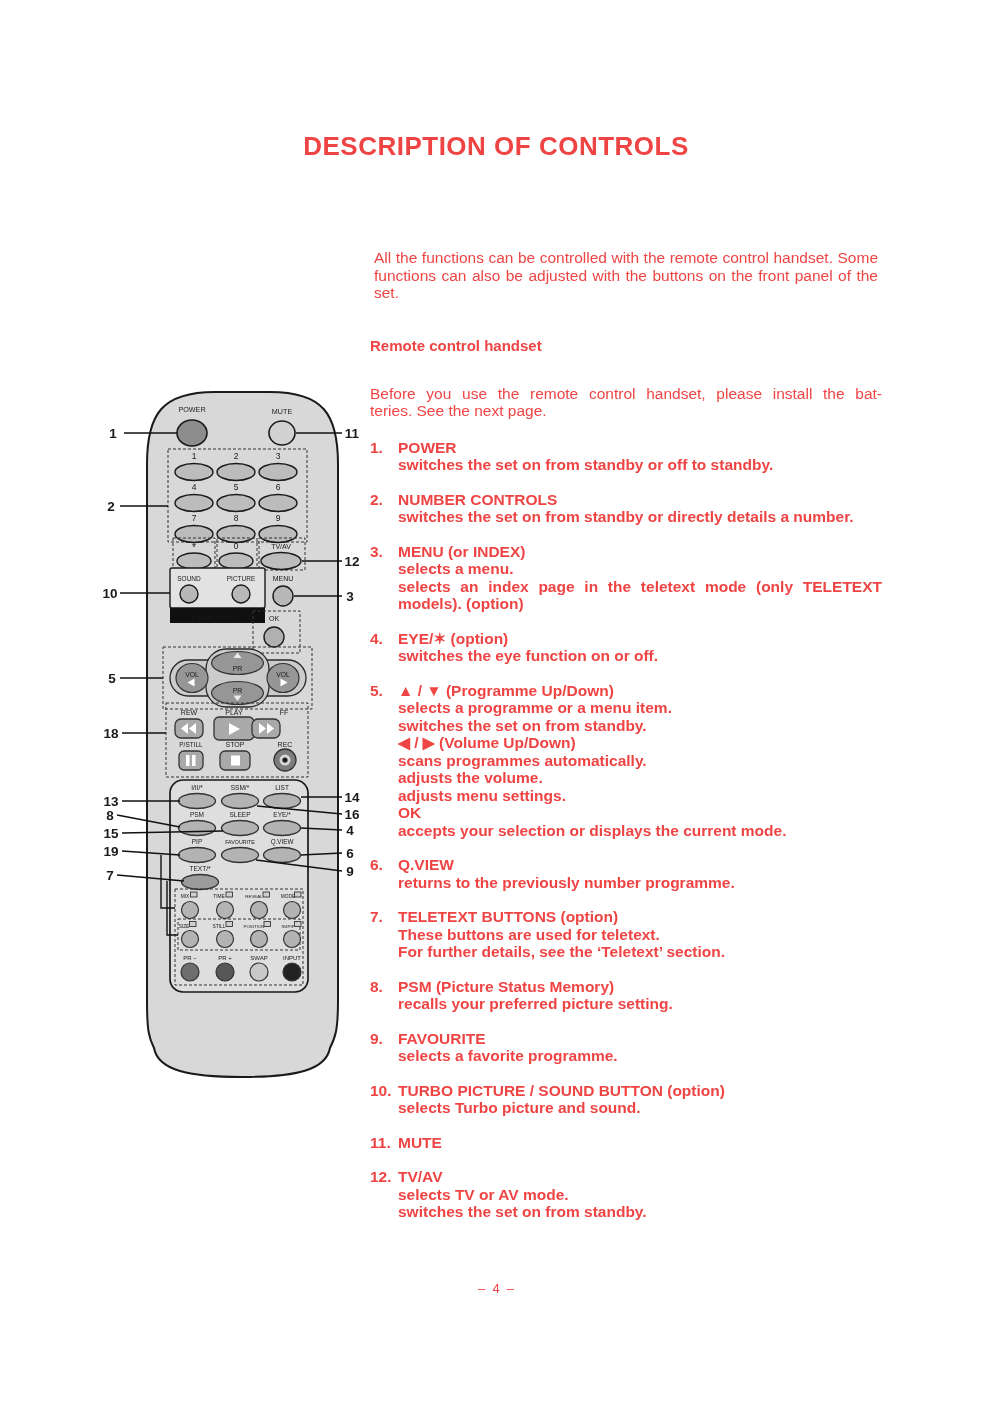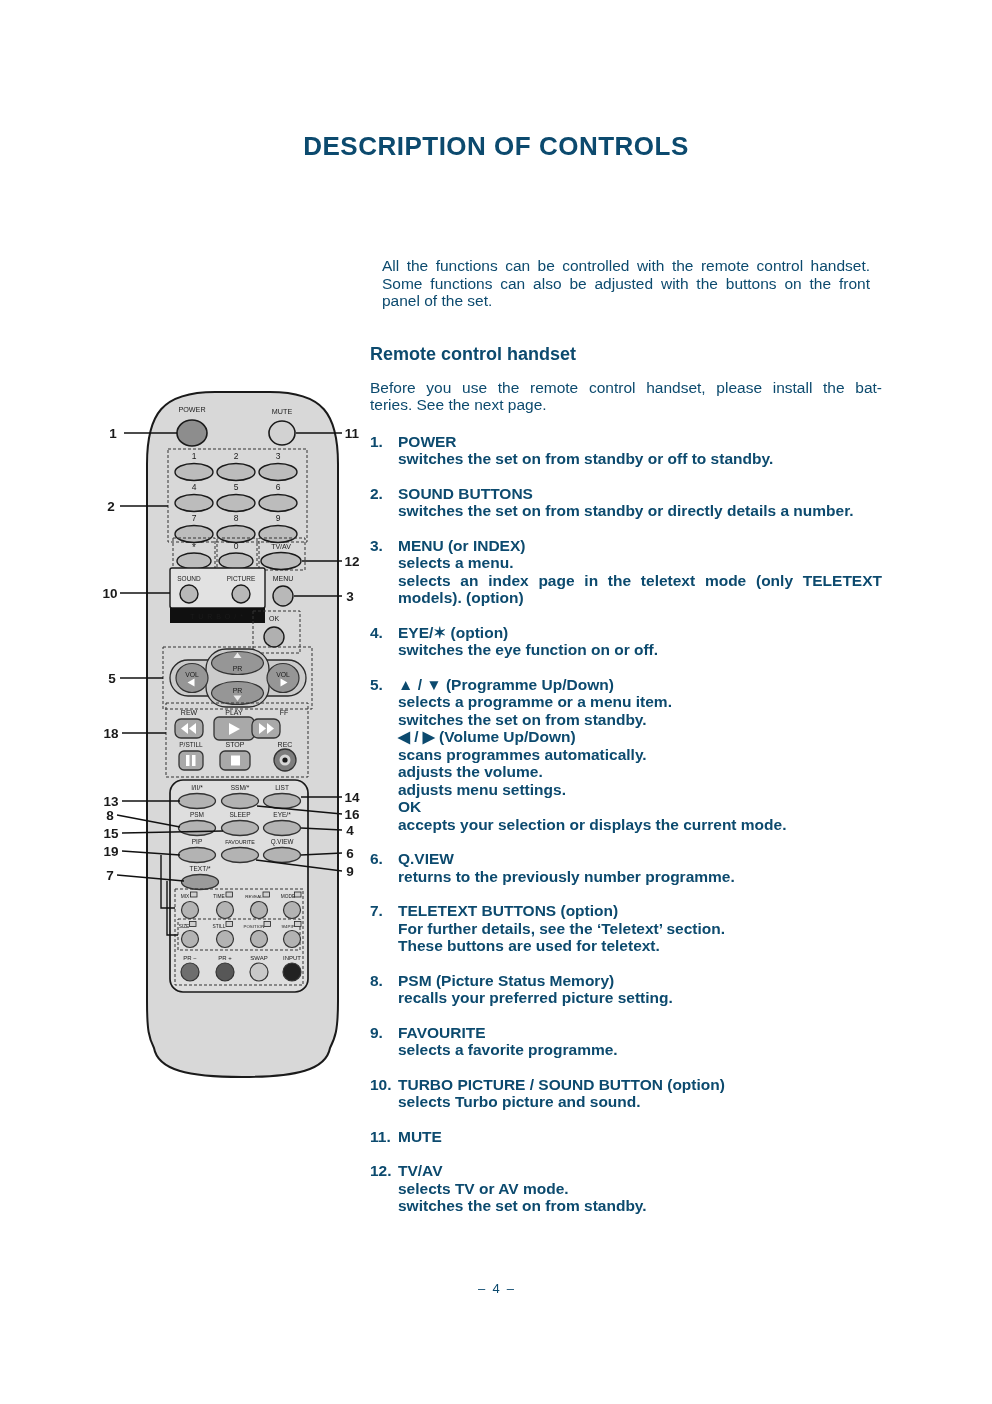--- a/index.html
+++ b/index.html
@@ -1,23 +1,23 @@
 <!DOCTYPE html>
 <html><head>
 <meta charset="utf-8">
 <style>
   html,body{margin:0;padding:0;background:#fff;}
   .page{position:relative;width:992px;height:1404px;background:#ffffff;overflow:hidden;
-        font-family:"Liberation Sans",sans-serif;color:#0c4a6e;}
+        font-family:"Liberation Sans",sans-serif;color:#ef4444;}
   .doc-title{position:absolute;top:131px;left:0;width:992px;text-align:center;
              font-size:26px;font-weight:bold;letter-spacing:.5px;}
   .content{position:absolute;left:370px;top:245px;width:512px;font-size:15.5px;line-height:17.5px;}
-  .intro{text-align:justify;margin:12px;}
-  .sec-head{margin-top:33px;font-size:18px;line-height:22px;font-weight:bold;}
-  .note{margin-top:14px;}
+  .intro{text-align:justify;margin:4px;}
+  .sec-head{margin-top:33px;font-size:15px;line-height:22px;font-weight:bold;}
+  .note{margin-top:28px;}
   .j{text-align:justify;text-align-last:justify;}
   .list{margin-top:19px;}
   .item{margin-bottom:17px;}
   .item-head{display:flex;}
   .item-num{width:28px;flex:none;font-weight:bold;}
   .item-title{font-weight:bold;}
   .item-line{padding-left:28px;font-weight:bold;}
   .item-line.b{font-weight:bold;}
   .footer{position:absolute;top:1281px;left:0;width:992px;text-align:center;
           font-size:13px;white-space:pre;}
@@ -260,21 +260,21 @@
         <div class="item">
           <div class="item-head">
             <span class="item-num">1.</span>
             <span class="item-title">POWER</span>
           </div>
           <div class="item-line">switches the set on from standby or off to standby.</div>
         </div>
         <div class="item">
           <div class="item-head">
             <span class="item-num">2.</span>
-            <span class="item-title">SOUND BUTTONS</span>
+            <span class="item-title">NUMBER CONTROLS</span>
           </div>
           <div class="item-line">switches the set on from standby or directly details a number.</div>
         </div>
         <div class="item">
           <div class="item-head">
             <span class="item-num">3.</span>
             <span class="item-title">MENU (or INDEX)</span>
           </div>
           <div class="item-line">selects a menu.</div>
           <div class="item-line j">selects an index page in the teletext mode (only TELETEXT</div>
@@ -306,22 +306,22 @@
             <span class="item-num">6.</span>
             <span class="item-title">Q.VIEW</span>
           </div>
           <div class="item-line">returns to the previously number programme.</div>
         </div>
         <div class="item">
           <div class="item-head">
             <span class="item-num">7.</span>
             <span class="item-title">TELETEXT BUTTONS (option)</span>
           </div>
+          <div class="item-line">These buttons are used for teletext.</div>
           <div class="item-line">For further details, see the ‘Teletext’ section.</div>
-          <div class="item-line">These buttons are used for teletext.</div>
         </div>
         <div class="item">
           <div class="item-head">
             <span class="item-num">8.</span>
             <span class="item-title">PSM (Picture Status Memory)</span>
           </div>
           <div class="item-line">recalls your preferred picture setting.</div>
         </div>
         <div class="item">
           <div class="item-head">

